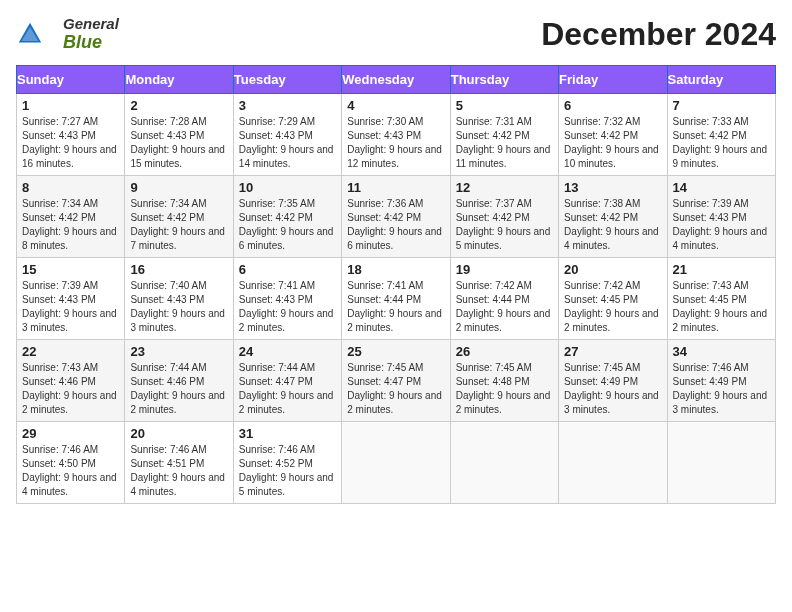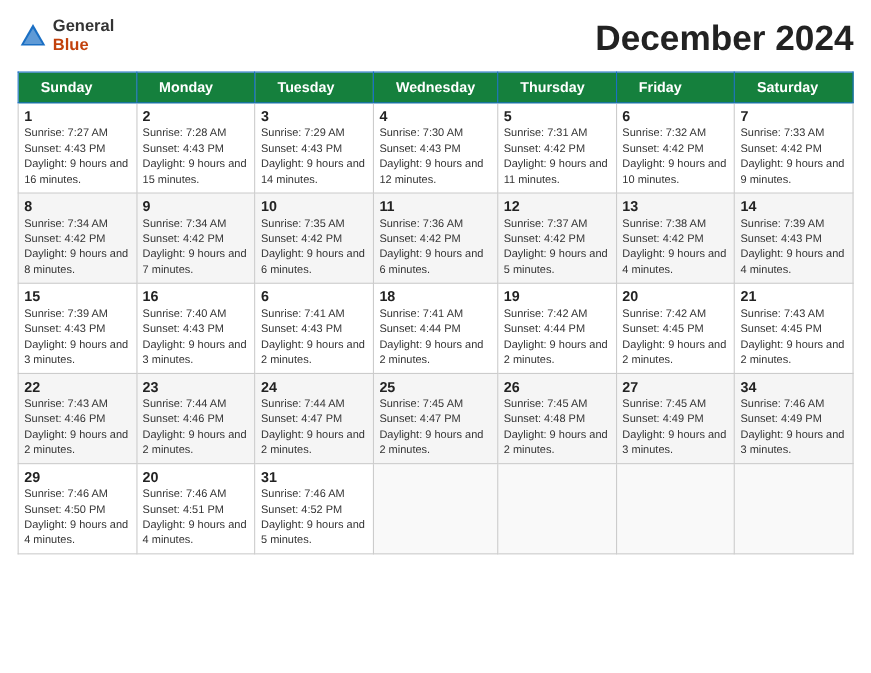--- a/index.html
+++ b/index.html
@@ -12,29 +12,30 @@
     }
     .header-area {
       display: flex;
       justify-content: space-between;
       align-items: flex-start;
       margin-bottom: 12px;
     }
     .logo {
       display: flex;
       align-items: center;
-      gap: 4px;
+      gap: 19px;
+      font-style: italic;
     }
     .logo-text {
       display: flex;
       flex-direction: column;
       line-height: 1.1;
     }
     .logo-general { font-size: 15px; font-weight: bold; color: #333; }
-    .logo-blue { font-size: 15px; font-weight: bold; color: #c2410c; }
+    .logo-blue { font-size: 18px; font-weight: bold; color: #4d7c0f; }
     .logo-icon {
       width: 28px;
       height: 28px;
     }
     .title-area {
       text-align: right;
     }
     .month-title {
       font-size: 32px;
       font-weight: bold;
@@ -44,23 +45,23 @@
     .location {
       font-size: 14px;
       color: #555;
     }
     .calendar {
       width: 100%;
       border-collapse: collapse;
       font-size: 11px;
     }
     .calendar thead th {
-      background: #15803d;
+      background: #8b5cf6;
       color: #fff;
-      padding: 6px 20px;
+      padding: 6px 0;
       text-align: left;
       font-size: 13px;
       font-weight: bold;
       border: 1px solid #1a6fc4;
     }
     .calendar tbody td {
       border: 1px solid #ccc;
       vertical-align: top;
       padding: 4px 5px;
       width: 108px;

